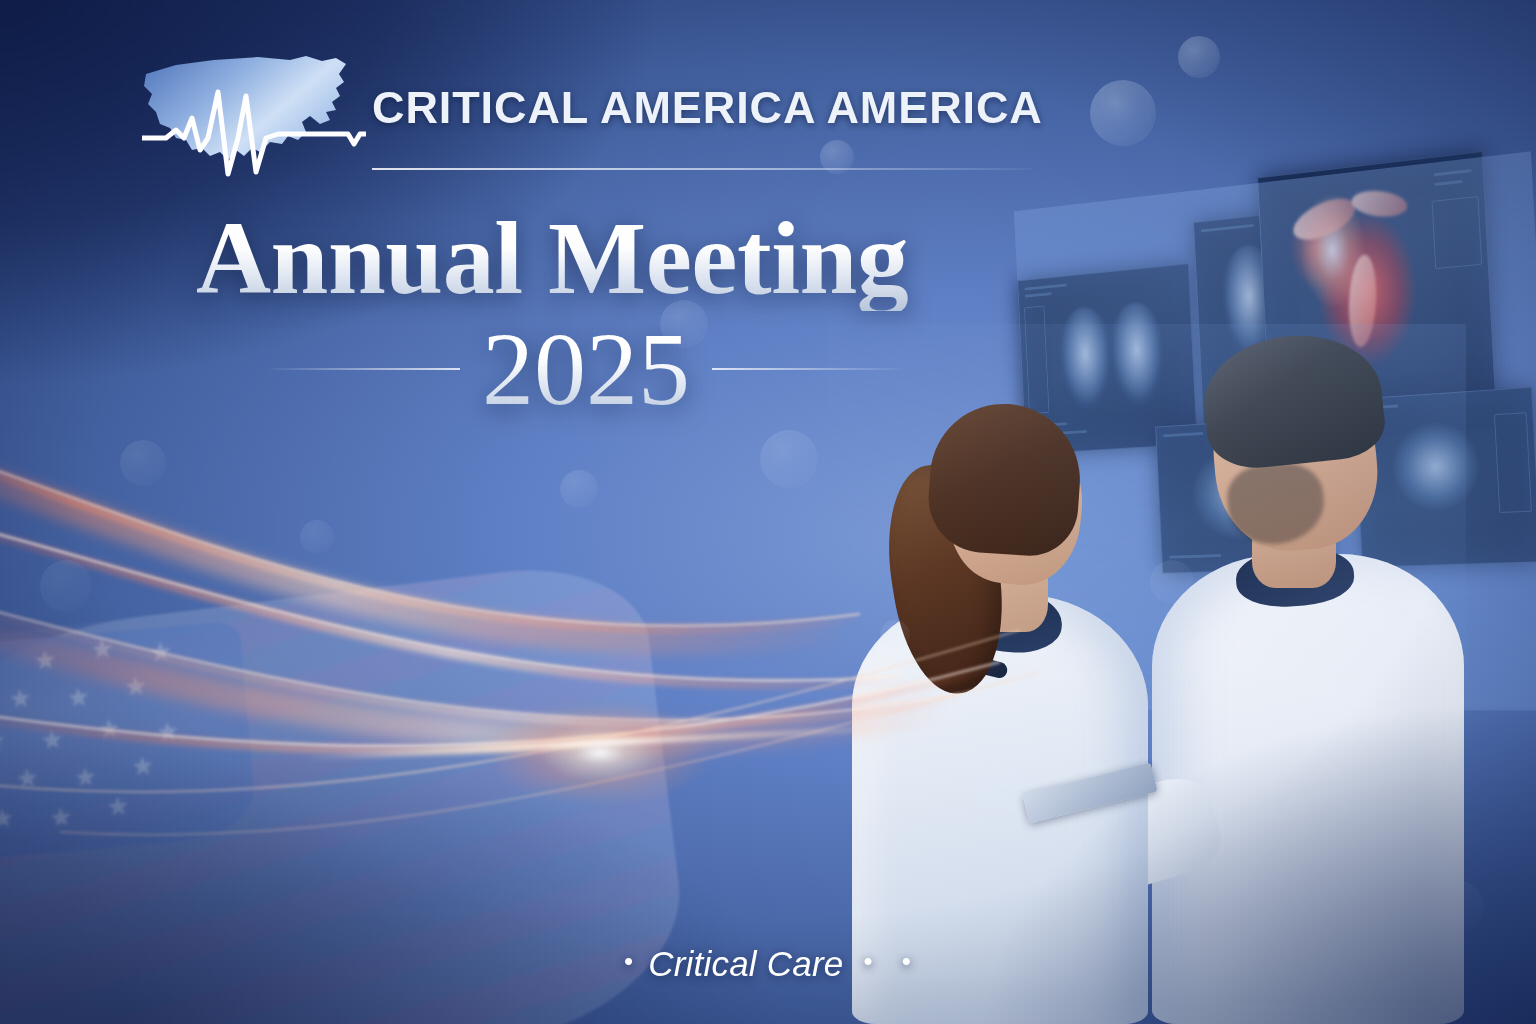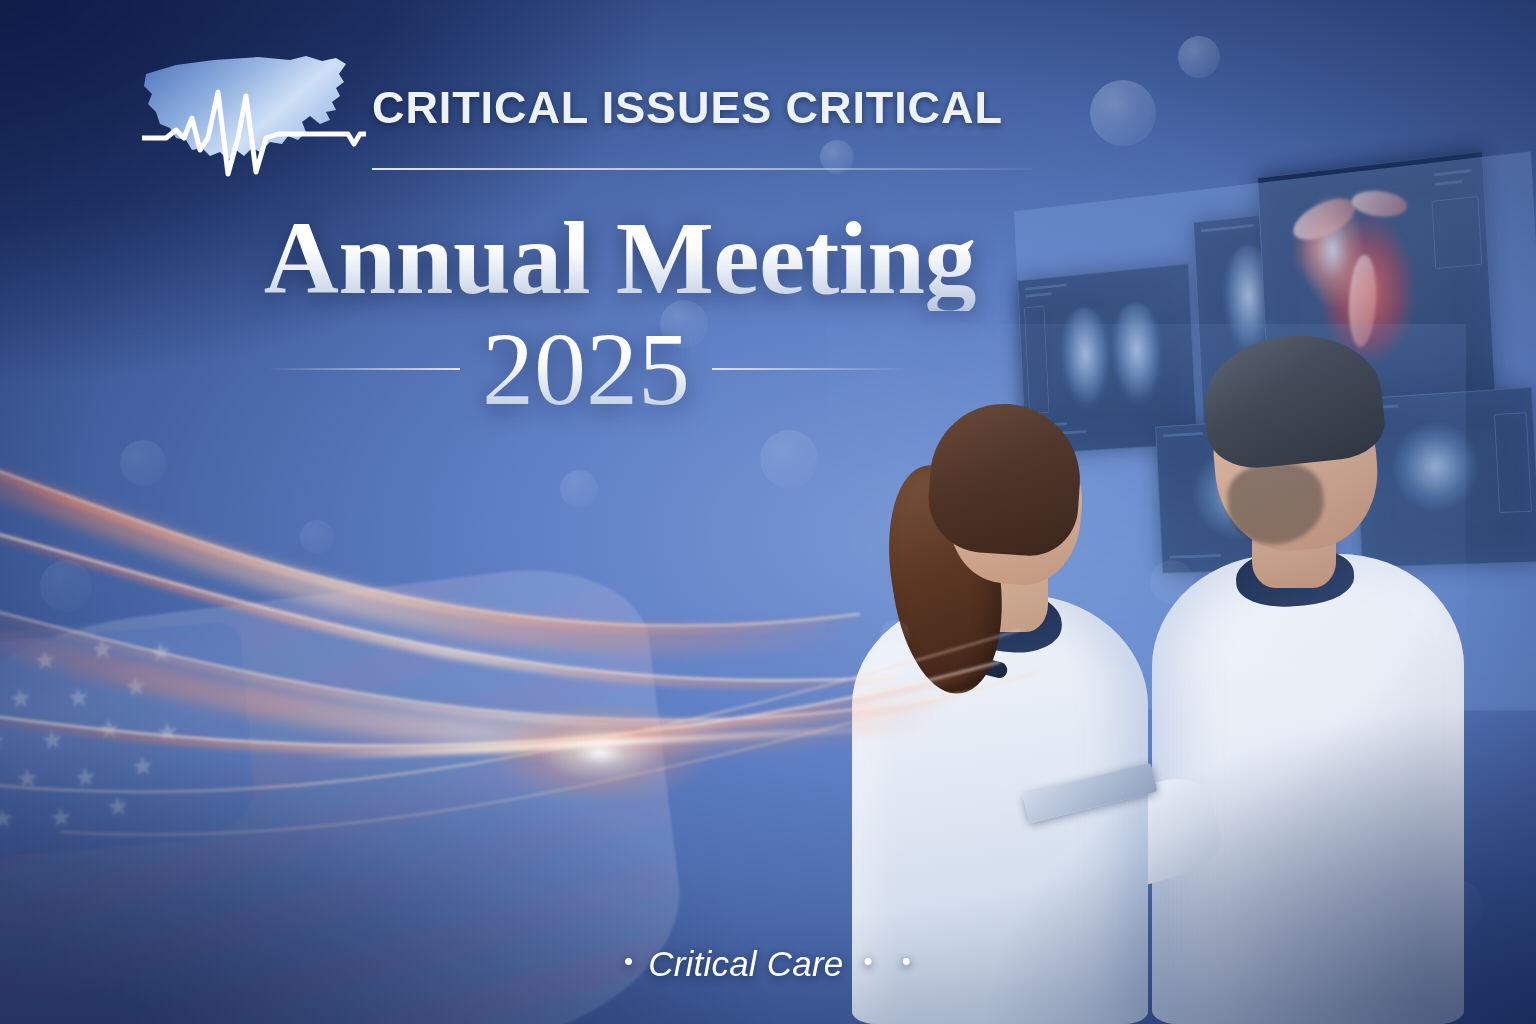--- a/index.html
+++ b/index.html
@@ -259,21 +259,21 @@
     text-shadow:0 2px 7px rgba(10,22,55,.55);
     white-space:nowrap;
   }
   .logo-rule{
     position:absolute;left:232px;top:116px;width:660px;height:2px;
     background:linear-gradient(90deg, rgba(255,255,255,.85) 0%, rgba(235,243,255,.62) 55%, rgba(210,228,255,.05) 100%);
     filter:blur(.4px);
   }
 
   
-  .headline{position:absolute;left:196px;top:205px;width:780px;text-align:right;}
+  .headline{position:absolute;left:196px;top:205px;width:780px;text-align:left;}
   .h-line1{
     font-family:"Liberation Serif", serif;
     font-weight:700;
     font-size:104px;
     line-height:1.02;
     letter-spacing:-.5px;
     background:linear-gradient(180deg,#ffffff 0%,#ffffff 40%,#dfe6f2 68%,#b9c6da 100%);
     -webkit-background-clip:text;background-clip:text;
     color:transparent;
     -webkit-text-fill-color:transparent;
@@ -513,21 +513,21 @@
           <stop offset="42%" stop-color="#8fb0e0"></stop>
           <stop offset="72%" stop-color="#cfe0f6"></stop>
           <stop offset="100%" stop-color="#9fbde8"></stop>
         </linearGradient>
       </defs>
       <path fill="url(#mapg)" d="M6,22 L36,13 L74,8 L118,5 L150,8 L166,4 L182,9 L196,6 L206,12 L199,22 L204,30 L196,36 L200,44 L192,50 L196,58 L186,60 L190,68 L180,72 L170,64 L162,70 L166,80 L158,88 L148,84 L142,92 L130,90 L120,100 L112,96 L104,104 L96,98 L88,108 L80,100 L70,104 L62,96 L52,98 L46,88 L36,86 L30,76 L20,72 L16,60 L8,52 L12,42 L4,34 Z"></path>
     </svg>
     <svg class="logo-ecg" viewBox="0 0 224 100">
       <polyline points="0,60 24,60 34,52 42,60 50,40 58,72 66,60 76,14 86,96 96,60 104,18 114,94 124,60 136,56 200,56 206,56 212,66 218,56 224,56" fill="none" stroke="#ffffff" stroke-width="5" stroke-linejoin="round" stroke-linecap="round"></polyline>
     </svg>
-    <div class="logo-title">CRITICAL ISSUES CRITICAL</div>
+    <div class="logo-title">CRITICAL AMERICA AMERICA</div>
     <div class="logo-rule"></div>
   </div>
 
   <div class="headline">
     <div class="h-line1">Annual Meeting</div>
     <div class="year-row">
       <span class="rule"></span>
       <span class="h-year">2025</span>
       <span class="rule right"></span>
     </div>

